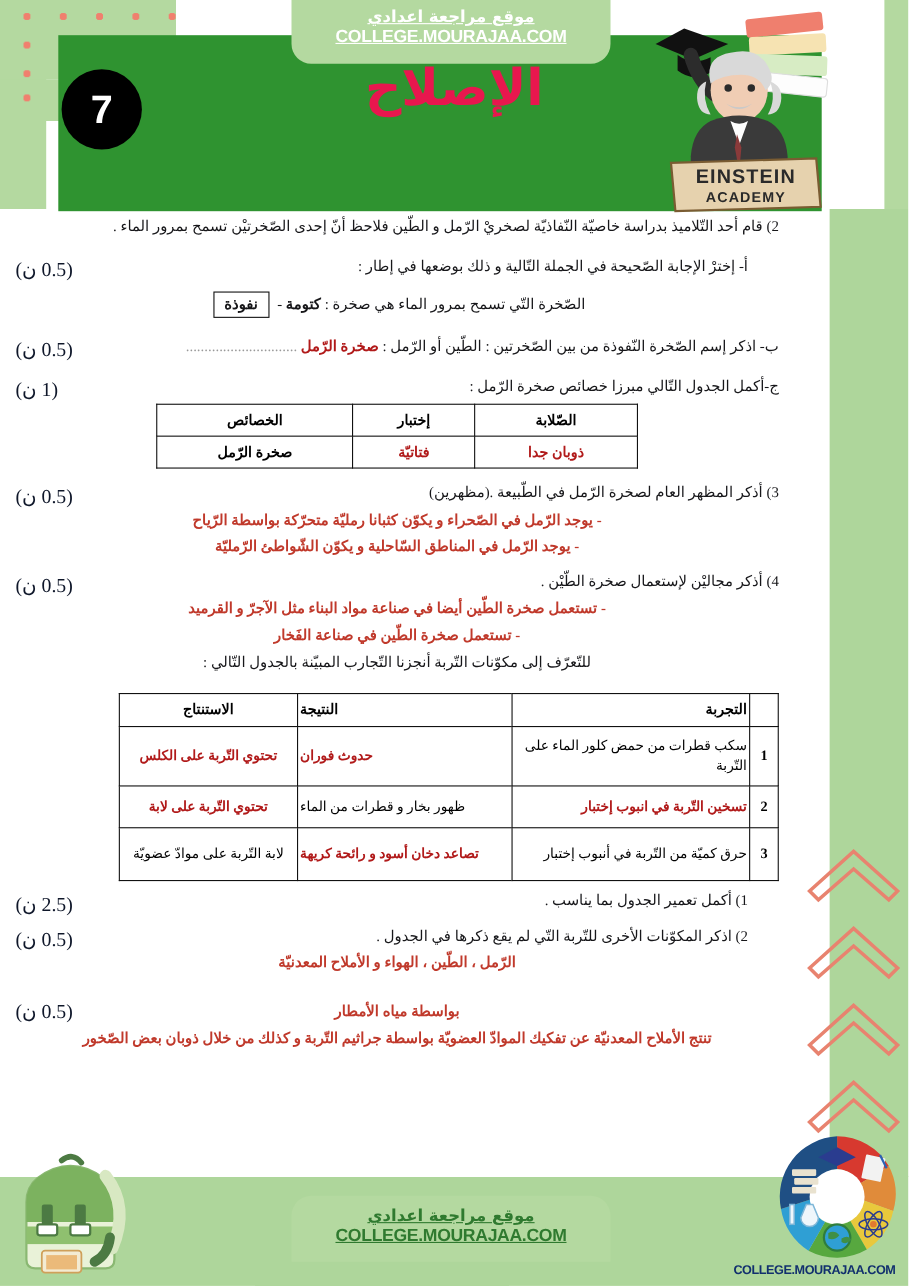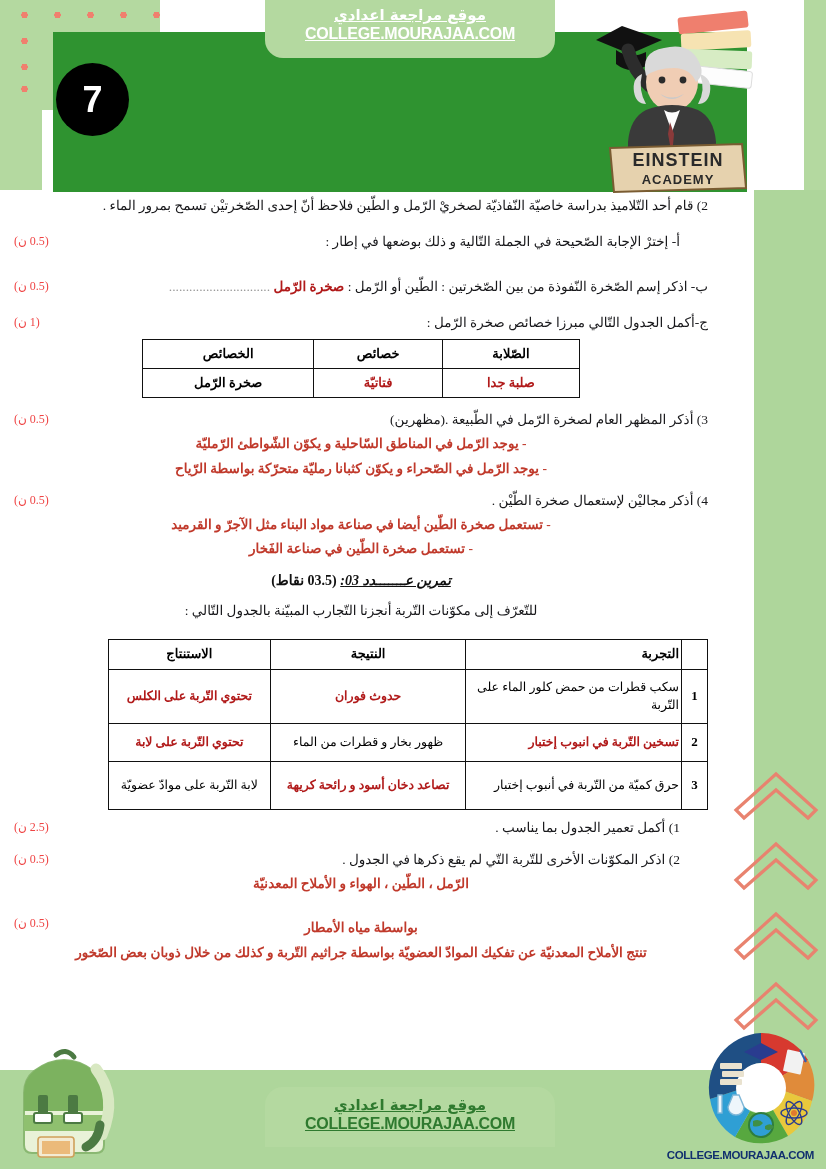--- a/index.html
+++ b/index.html
@@ -125,21 +125,21 @@
     direction: rtl; text-align: right;
   }
   .qline {
     position: relative;
     font-size: 13.5px; color: #17171a;
     margin: 0 0 4px 0; line-height: 1.5;
     padding-right: 0px;
   }
   .mark {
     position: absolute; left: 0; top: 0;
-    font-size: 12px; color: #ef4444;
+    font-size: 18px; color: #0f172a;
     direction: rtl;
   }
   .indent-a { padding-right: 28px; }
   .ans { color: #b11a1a; font-weight: bold; }
   .ans-line { color: #c0392b; font-weight: bold; }
   .dotted { color: #999; letter-spacing: 1px; }
   .boxed {
     display: inline-block; border: 1.4px solid #111;
     padding: 1px 9px; font-weight: bold; font-size: 13.5px;
     background: #fff; margin: 0 4px;
@@ -167,21 +167,21 @@
     font-size: 12.5px;
   }
   .tbl2 td, .tbl2 th {
     border: 1.1px solid #111; padding: 5px 2px;
     vertical-align: middle;
     margin-top: 25px;
   }
   .tbl2 th { text-align: center; font-weight: bold; height: 24px; font-size: 13px;}
   .tbl2 .idx { width: 26px; text-align: center; font-weight: bold; font-size: 13px; }
   .tbl2 .exp { width: 216px; text-align: right; line-height: 1.45; }
-  .tbl2 .res { width: 196px; text-align: center; }
+  .tbl2 .res { width: 196px; text-align: left; }
   .tbl2 .con { width: 162px; text-align: center; line-height: 1.45; }
   .tbl2 tr.r1 td { height: 54px; }
   .tbl2 tr.r2 td { height: 38px; }
   .tbl2 tr.r3 td { height: 48px; }
 
   .exo-title {
     text-align: center; font-size: 14px; font-weight: bold;
     color: #111; margin: 12px 0 12px 0;
   }
   .exo-title .uu { text-decoration: underline; font-style: italic; }
@@ -296,20 +296,21 @@
     </g>
   </svg>
 
   <div class="ribbon">
     <div class="l1">موقع مراجعة اعدادي</div>
     <div class="l2">COLLEGE.MOURAJAA.COM</div>
   </div>
 
   <div class="banner"></div>
   <div class="badge">7</div>
+  <div class="banner-title">الإصلاح</div>
 
   <svg class="einstein" viewBox="0 0 180 185">
     <g>
 
       <g transform="translate(92,2)">
         <rect x="0" y="2" width="70" height="17" rx="3" fill="#ef7f6e" transform="rotate(-6 35 10)"></rect>
         <rect x="3" y="20" width="70" height="17" rx="3" fill="#f6e3b2" transform="rotate(-3 38 28)"></rect>
         <rect x="2" y="38" width="72" height="18" rx="3" fill="#d7ecc4" transform="rotate(2 38 47)"></rect>
         <rect x="4" y="56" width="70" height="17" rx="3" fill="#fdfdfd" transform="rotate(6 39 64)" stroke="#ddd"></rect>
       </g>
@@ -346,70 +347,72 @@
 
     <div class="qline">2) قام أحد التّلاميذ بدراسة خاصيّة النّفاذيّة لصخريْ الرّمل و الطّين فلاحظ أنّ إحدى الصّخرتيْن تسمح بمرور الماء .</div>
     <div class="spacer12"></div>
 
     <div class="qline indent-a">
       <span class="mark">(0.5 ن)</span>
       <span>أ- إخترْ الإجابة الصّحيحة في الجملة التّالية و ذلك بوضعها في إطار :</span>
     </div>
     <div class="spacer8"></div>
 
+    <div class="qline row-center">
+      <span>الصّخرة التّي تسمح بمرور الماء هي صخرة :</span>
+      <span style="font-weight:bold">كتومة</span>
+      <span>-</span>
+      <span class="boxed">نفوذة</span>
+    </div>
     <div class="spacer12"></div>
 
     <div class="qline">
       <span class="mark">(0.5 ن)</span>
       <span>ب- اذكر إسم الصّخرة النّفوذة من بين الصّخرتين : الطّين أو الرّمل :</span>
       <span class="ans">صخرة الرّمل</span>
       <span class="dotted">..............................</span>
     </div>
     <div class="spacer12"></div>
 
     <div class="qline">
       <span class="mark">(1 ن)</span>
       <span>ج-أكمل الجدول التّالي مبرزا خصائص صخرة الرّمل :</span>
     </div>
 
     <table class="tbl1">
       <tbody>
           <tr>
         <th>الصّلابة</th>
-        <th>خصائص</th>
+        <th>إختبار</th>
         <th>الخصائص</th>
       </tr>
       <tr>
-        <td class="ans">صلبة جدا</td>
+        <td class="ans">ذوبان جدا</td>
         <td class="ans">فتاتيّة</td>
         <td>صخرة الرّمل</td>
       </tr>
     </tbody>
       </table>
     <div class="spacer8"></div>
 
     <div class="qline">
       <span class="mark">(0.5 ن)</span>
       <span>3)  أذكر المظهر العام لصخرة الرّمل في الطّبيعة .(مظهرين)</span>
     </div>
+    <div class="qline ans-line row-center">- يوجد الرّمل في الصّحراء و يكوّن كثبانا رمليّة متحرّكة بواسطة الرّياح</div>
     <div class="qline ans-line row-center">- يوجد الرّمل في المناطق السّاحلية و يكوّن الشّواطئ الرّمليّة</div>
-    <div class="qline ans-line row-center">- يوجد الرّمل في الصّحراء و يكوّن كثبانا رمليّة متحرّكة بواسطة الرّياح</div>
     <div class="spacer8"></div>
 
     <div class="qline">
       <span class="mark">(0.5 ن)</span>
       <span>4)  أذكر مجاليْن لإستعمال صخرة الطّيْن .</span>
     </div>
     <div class="qline ans-line row-center">- تستعمل صخرة الطّين أيضا في صناعة مواد البناء مثل الآجرّ و القرميد</div>
     <div class="qline ans-line row-center">- تستعمل صخرة الطّين في صناعة الفَخار</div>
 
-    <div class="exo-title">
-      <span class="uu">تمرين عـــــــدد 03:</span>
-      <span>(03.5 نقاط)</span>
-    </div>
 
     <div class="qline row-center">للتّعرّف إلى مكوّنات التّربة أنجزنا التّجارب المبيّنة بالجدول التّالي :</div>
     <div class="spacer8"></div>
 
     <table class="tbl2">
       <tbody>
           <tr>
         <th class="idx"></th>
         <th class="exp">التجربة</th>
         <th class="res">النتيجة</th>

